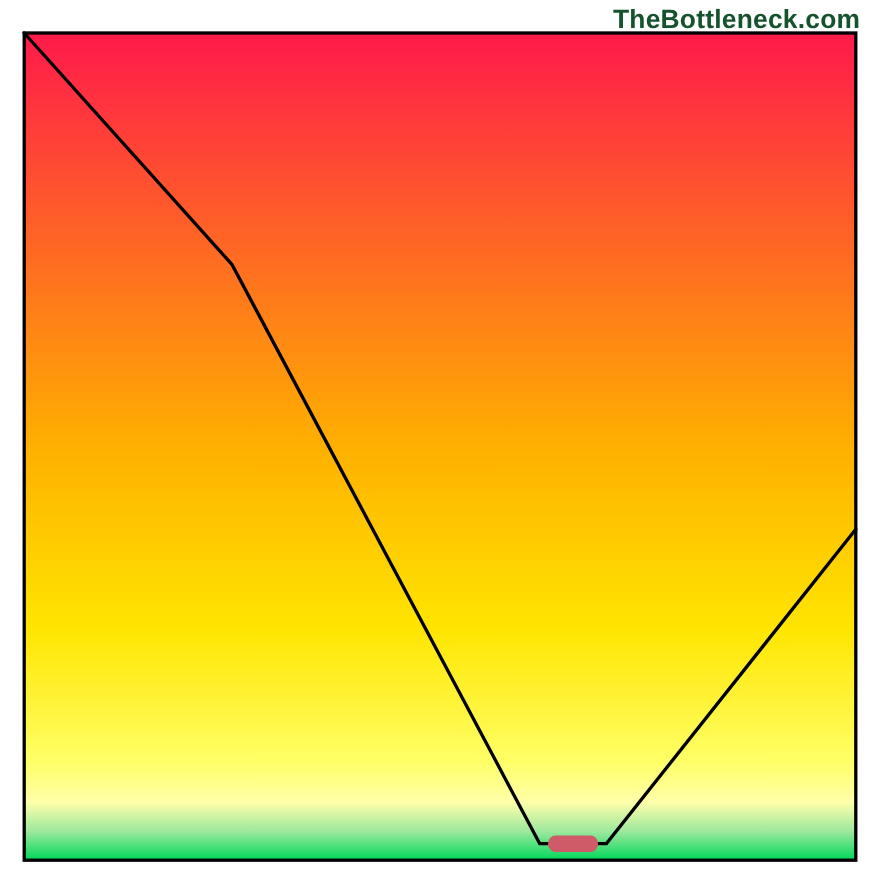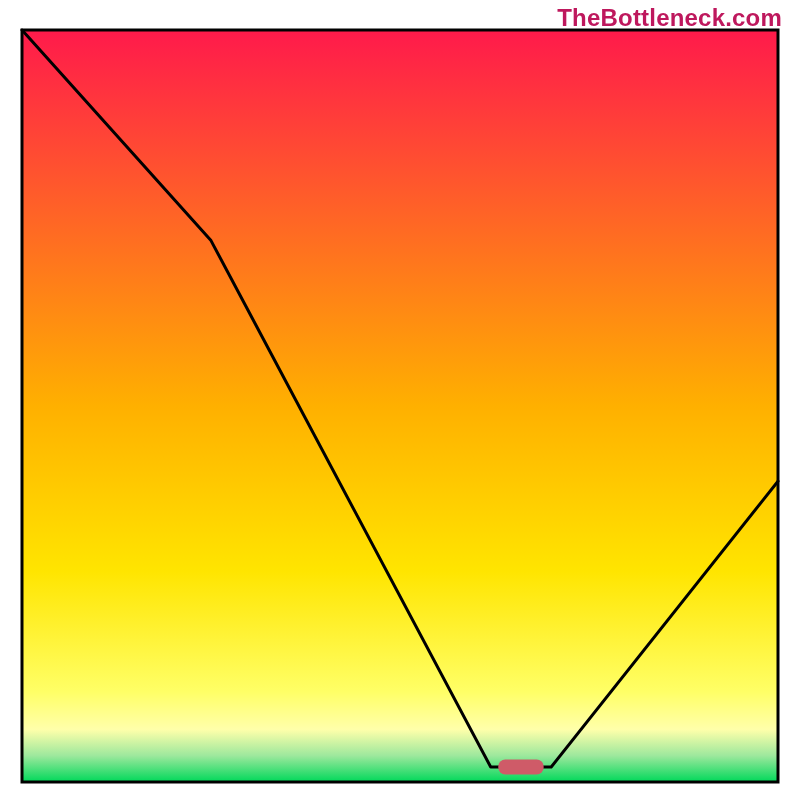--- a/index.html
+++ b/index.html
@@ -14,21 +14,21 @@
     position: relative;
     width: 800px;
     height: 800px;
   }
   .watermark {
     position: absolute;
     top: 4px;
     right: 18px;
     font-size: 24px;
     font-weight: 600;
-    color: #be185d;
+    color: #14532d;
     letter-spacing: 0.2px;
     z-index: 20;
   }
   svg.chart {
     position: absolute;
     left: 0;
     top: 0;
     width: 800px;
     height: 800px;
   }

